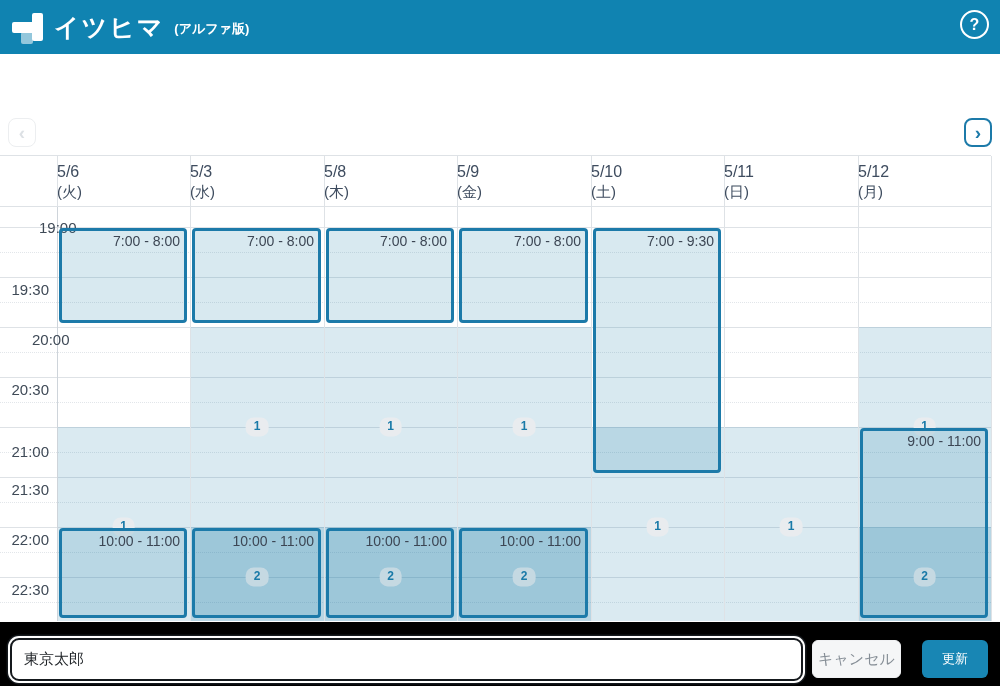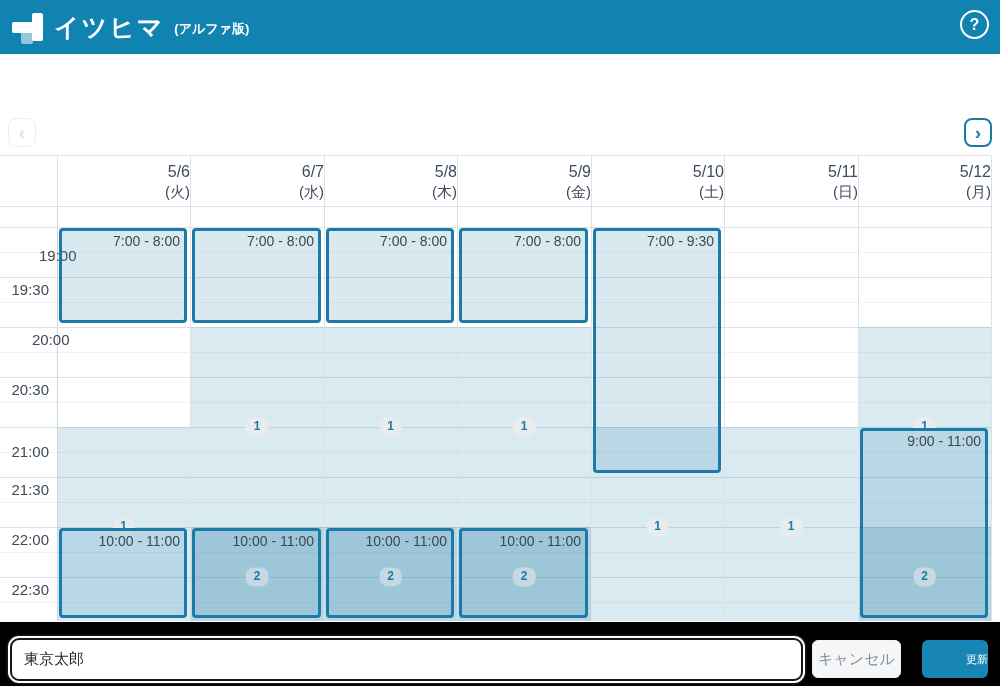--- a/index.html
+++ b/index.html
@@ -20,42 +20,42 @@
   
   .page-title { position:absolute; left:9px; top:74px; font-size:20px; font-weight:600; color:#414b59; }
 
   
   .nav-btn { position:absolute; width:28px; height:29px; border-radius:8px; background:#fff; display:flex; align-items:center; justify-content:center; font-size:19px; font-weight:bold; line-height:1; }
   .nav-prev { left:8px; top:118px; border:1.5px solid #eceef0; color:#dde1e5; }
   .nav-next { left:964px; top:118px; border:2px solid #1c7aa9; color:#1c7aa9; cursor:pointer; }
 
   
   .cal-header { position:absolute; left:0; top:155px; width:991px; height:52px; border-top:1px solid #dee2e6; border-bottom:1px solid #dee2e6; }
-  .day-cell { position:absolute; top:0; height:100%; text-align:right; padding-top:5px; color:#3e4c5f;padding-left:31px; }
+  .day-cell { position:absolute; top:0; height:100%; text-align:left; padding-top:5px; color:#3e4c5f; }
   .day-date { font-size:16px; line-height:21px; display:block; }
   .day-dow  { font-size:15px; line-height:20px; display:block; }
   .cal-body { position:absolute; left:0; top:207px; width:1000px; height:414px; overflow:hidden; }
   .hline { position:absolute; left:0; width:991px; height:0; border-top:1px solid #dee2e6; z-index:0; }
   .hline.dotted { border-top:1px dotted #e2e6ea; }
   .vline { position:absolute; top:0; height:100%; width:0; border-left:1px solid #dee2e6; z-index:0; }
   .vline.header { height:52px; }
   .vline.gutter { border-left:1px solid #ced4da; }
   .time-label { position:absolute; left:0; width:49px; text-align:right; font-size:15px; color:#3f4a57; z-index:1; }
   .shade { position:absolute; z-index:1; }
   .shade.c1 { background:rgba(26,122,168,0.16); }
   .shade.c2 { background:rgba(26,122,168,0.31); }
   .count-badge { position:absolute; z-index:2; transform:translate(-50%,-50%); background:#e9ecef; color:#1a7aa8; font-size:12px; font-weight:bold; padding:3px 8px; border-radius:8px; line-height:1.1; }
   .event { position:absolute; z-index:3; background:rgba(26,122,168,0.17); border:3px solid #1c7aa9; border-radius:4px; cursor:pointer;text-align:right; }
   .event-label { display:block; padding:2px 4px; font-size:14px; color:#3c4654; white-space:nowrap; overflow:hidden; }
 
   
   .footer { position:absolute; left:0; top:622px; width:1000px; height:64px; background:#000000; }
   .name-input { position:absolute; left:10px; top:16px; width:793px; height:43px; border:2px solid #15191d; border-radius:9px; box-shadow:0 0 0 2px #fff, 0 0 0 3.5px #15191d; font-size:15px; color:#212529; padding:0 12px; font-family:inherit; outline:none; background:#fff; }
   .cancel-btn { position:absolute; left:812px; top:18px; width:89px; height:38px; background:#f5f6f7; border:1px solid #f0f1f3; border-radius:6px; color:#868e96; font-size:15px; font-family:inherit; cursor:pointer; }
-  .submit-btn { position:absolute; left:922px; top:18px; width:66px; height:38px; background:#1886b4; border:none; border-radius:6px; color:#fff; font-size:11px; font-family:inherit; cursor:pointer;text-align:right; }
+  .submit-btn { position:absolute; left:922px; top:18px; width:66px; height:38px; background:#1886b4; border:none; border-radius:6px; color:#fff; font-size:13px; font-family:inherit; cursor:pointer; }
 </style>
 </head>
 <body>
 
 <div class="canvas">
 
   <div class="appbar">
     <div class="logo">
       <div class="v"></div>
       <div class="h"></div>
@@ -69,21 +69,21 @@
 
   <div class="nav-btn nav-prev">‹</div>
   <div class="nav-btn nav-next">›</div>
 
   <div class="cal-header">
       <div class="day-cell" style="left: 57px; width: 133px;">
         <span class="day-date">5/6</span>
         <span class="day-dow">(火)</span>
       </div>
       <div class="day-cell" style="left: 190px; width: 134px;">
-        <span class="day-date">6/7</span>
+        <span class="day-date">5/3</span>
         <span class="day-dow">(水)</span>
       </div>
       <div class="day-cell" style="left: 324px; width: 133px;">
         <span class="day-date">5/8</span>
         <span class="day-dow">(木)</span>
       </div>
       <div class="day-cell" style="left: 457px; width: 134px;">
         <span class="day-date">5/9</span>
         <span class="day-dow">(金)</span>
       </div>
@@ -126,21 +126,21 @@
       <div class="hline" style="top: 370px;"></div>
       <div class="hline dotted" style="top: 395px;"></div>
       <div class="vline gutter" style="left: 57px;"></div>
       <div class="vline" style="left: 190px;"></div>
       <div class="vline" style="left: 324px;"></div>
       <div class="vline" style="left: 457px;"></div>
       <div class="vline" style="left: 591px;"></div>
       <div class="vline" style="left: 724px;"></div>
       <div class="vline" style="left: 858px;"></div>
       <div class="vline" style="left: 991px;"></div>
-      <div class="time-label" style="top: 40px; padding-left: 39px;">19:00</div>
+      <div class="time-label" style="top: 12px; padding-left: 39px;">19:00</div>
       <div class="time-label" style="top: 74px;">19:30</div>
       <div class="time-label" style="top: 124px; padding-left: 32px;">20:00</div>
       <div class="time-label" style="top: 174px;">20:30</div>
       <div class="time-label" style="top: 236px;">21:00</div>
       <div class="time-label" style="top: 274px;">21:30</div>
       <div class="time-label" style="top: 324px;">22:00</div>
       <div class="time-label" style="top: 374px;">22:30</div>
       <div class="shade c1" style="left: 58px; width: 132px; top: 220px; height: 194px;"></div>
       <div class="count-badge" style="left: 123.5px; top: 320px;">1</div>
       <div class="shade c1" style="left: 191px; width: 133px; top: 120px; height: 200px;"></div>

